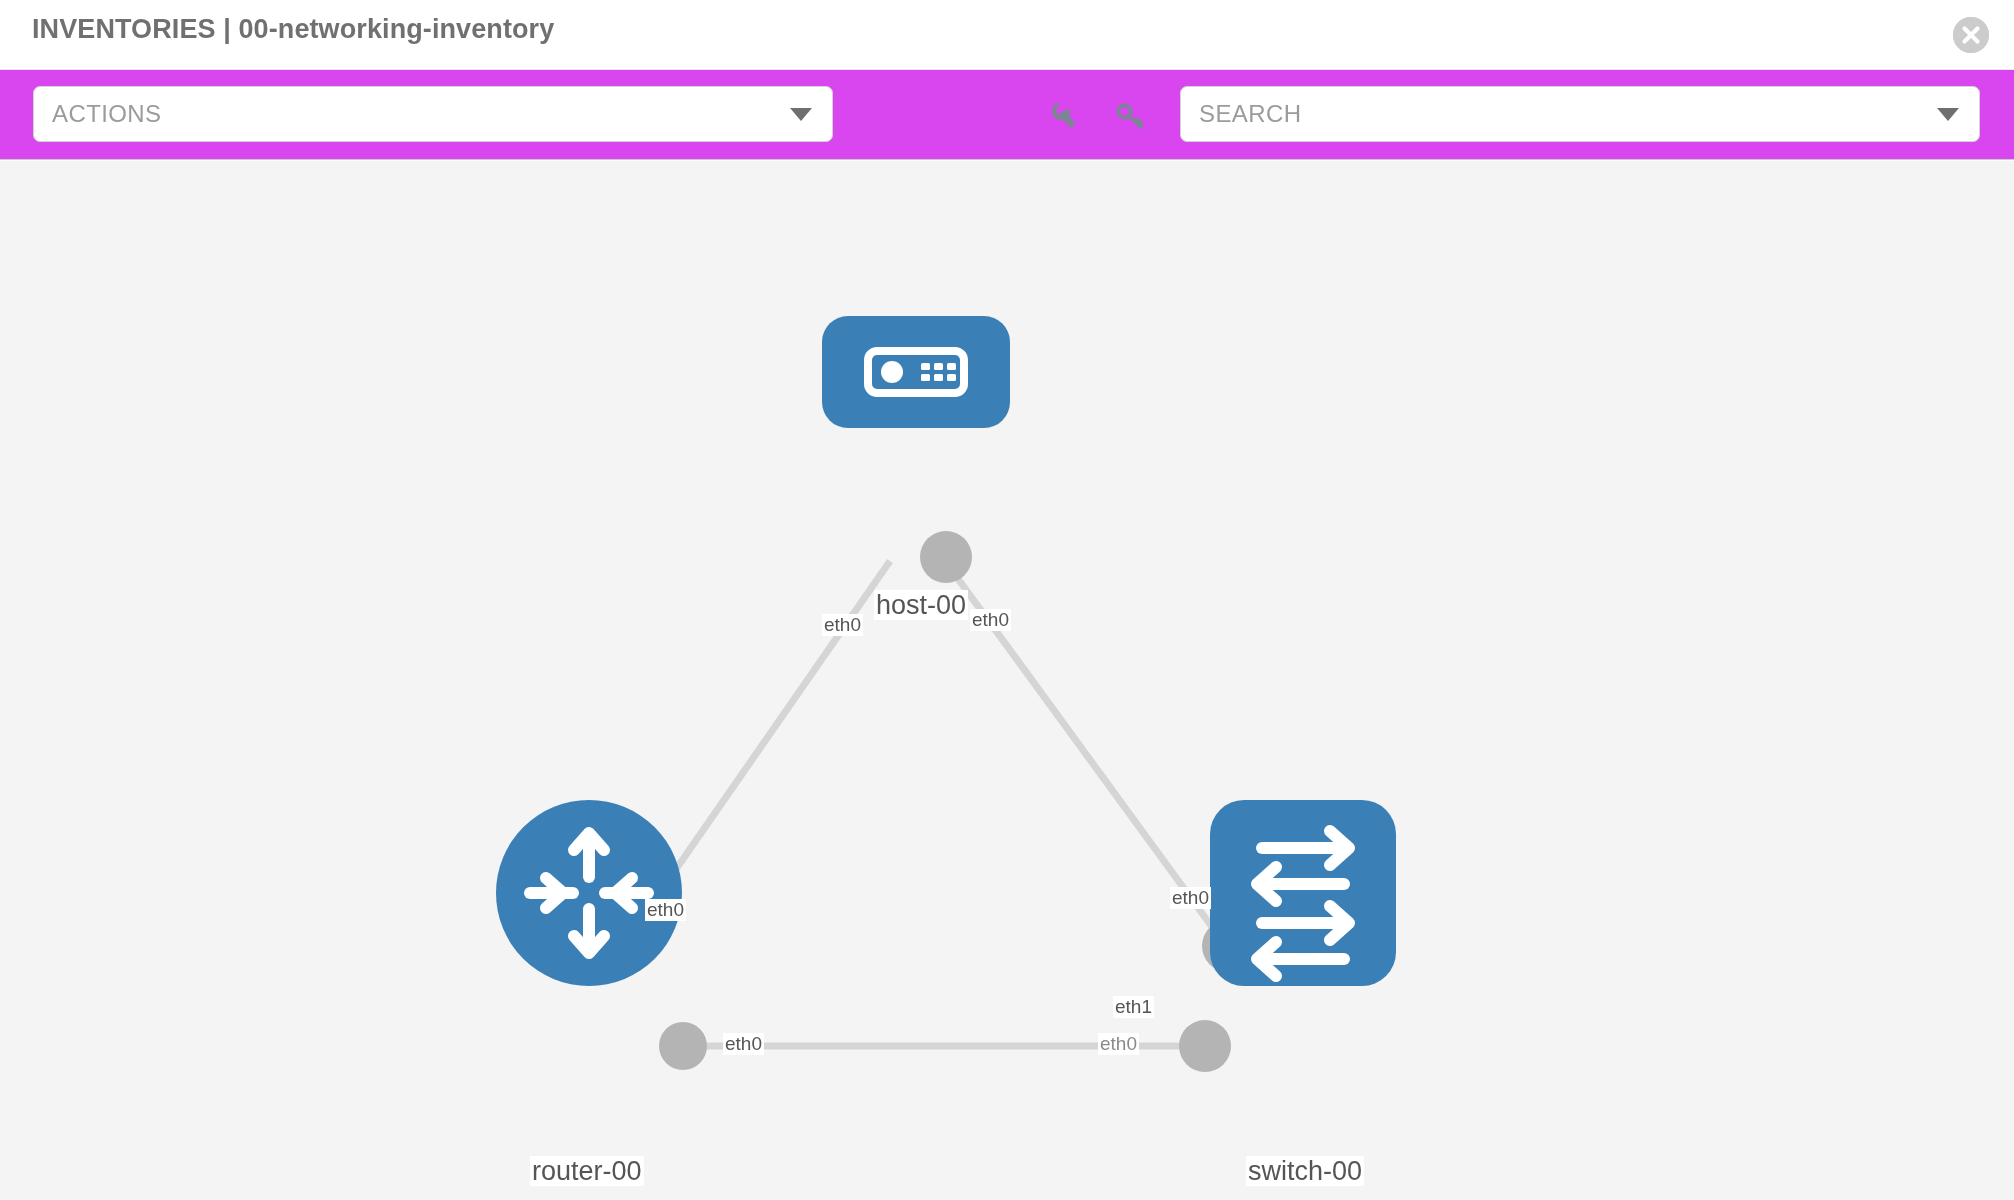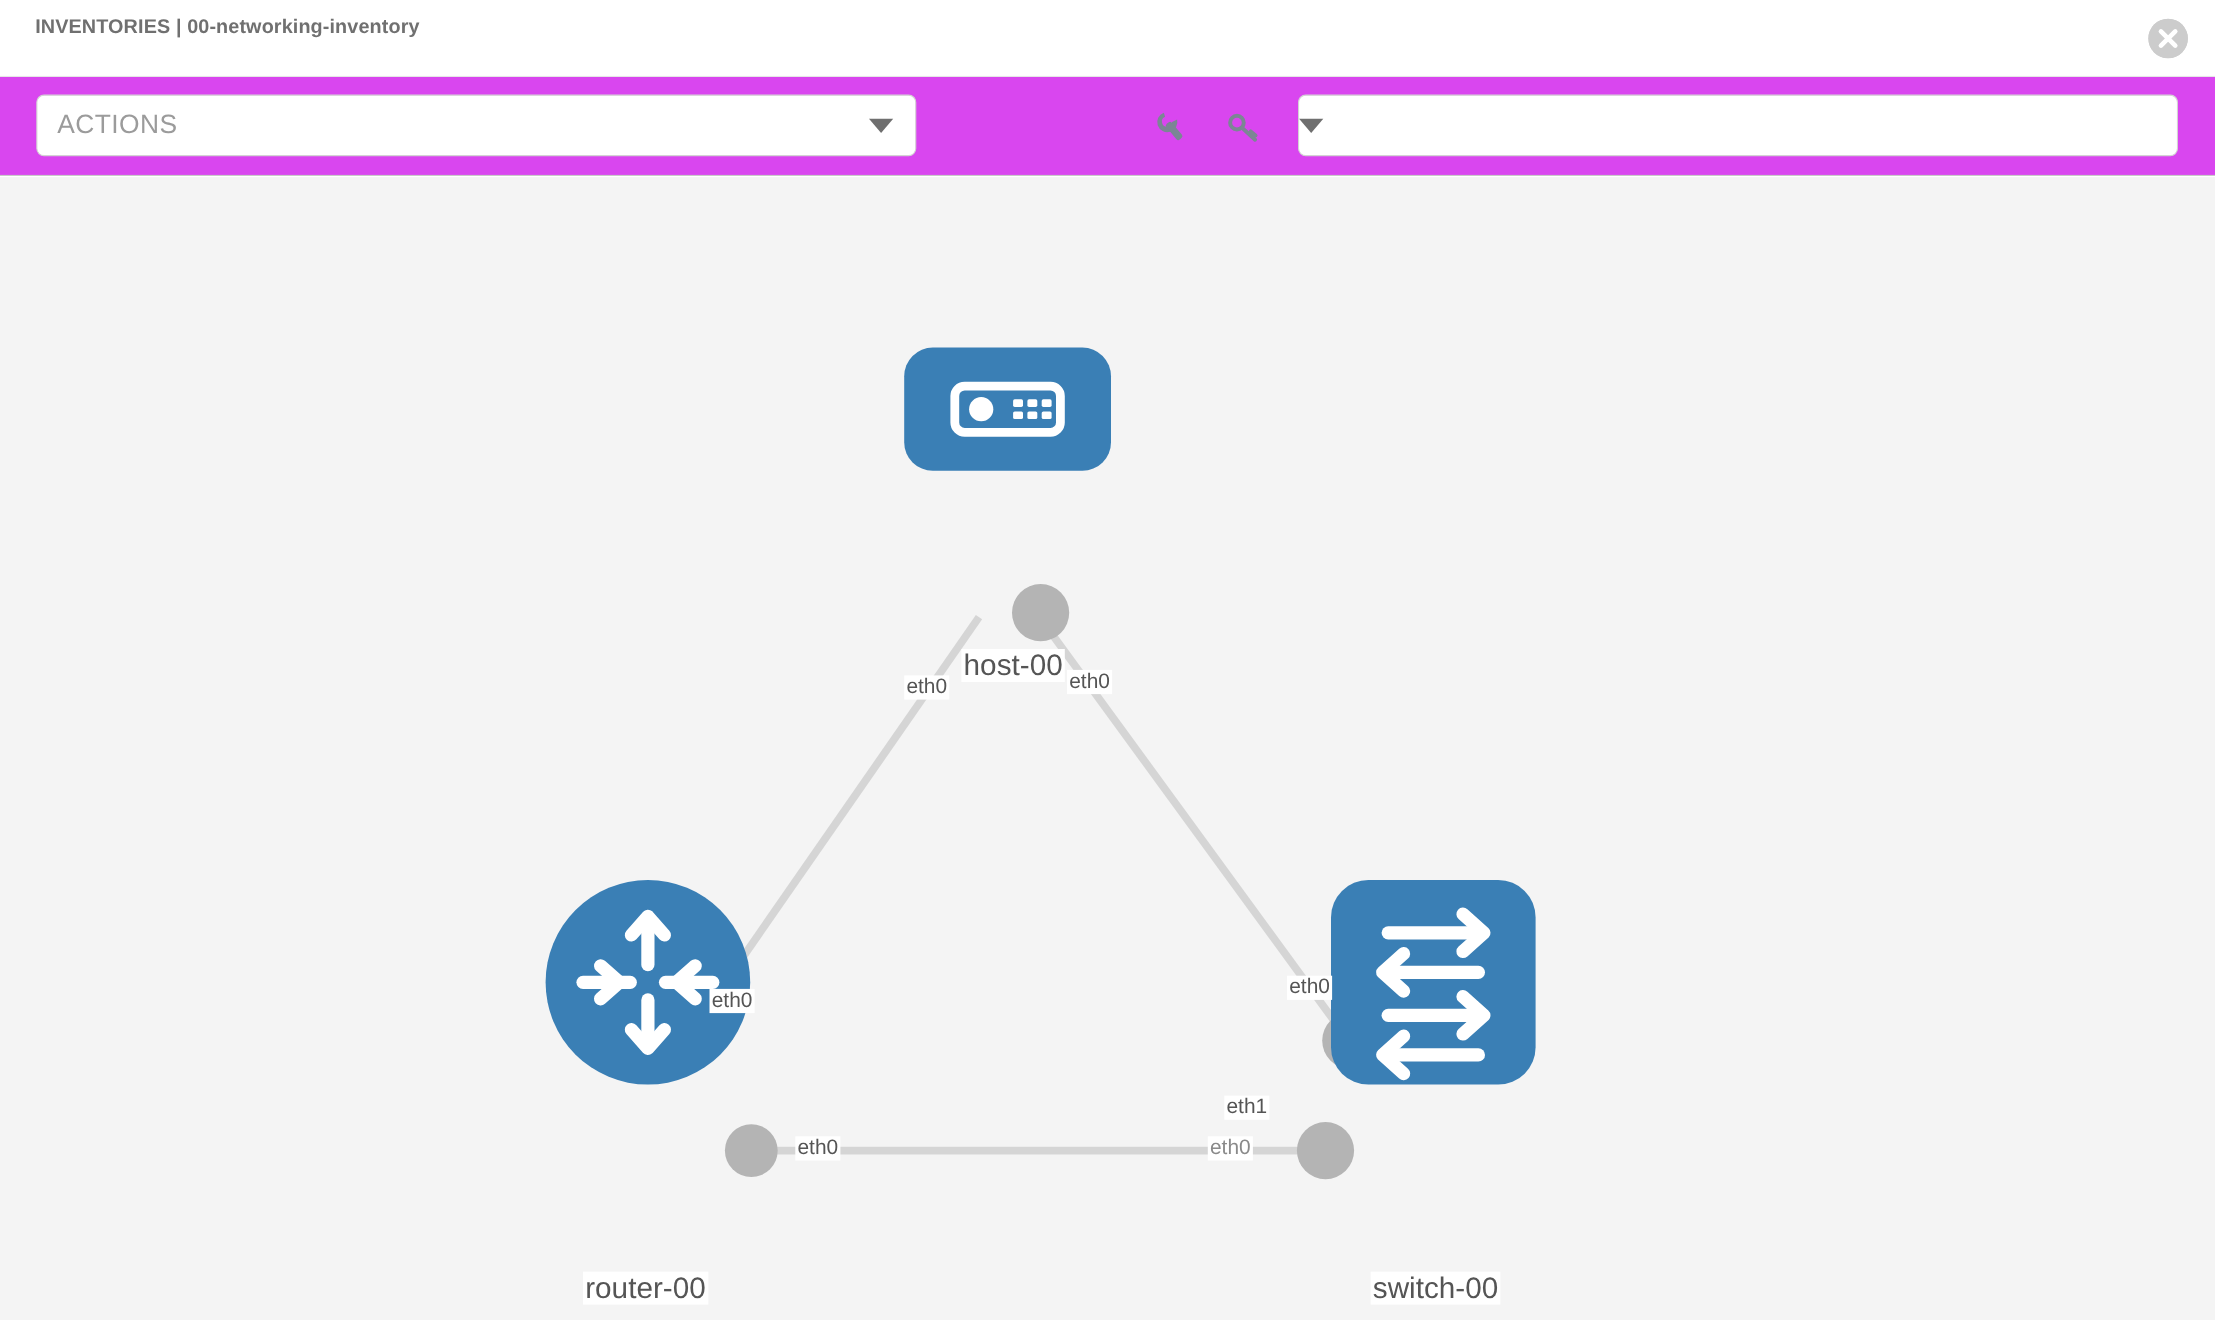--- a/index.html
+++ b/index.html
@@ -20,21 +20,21 @@
     position: absolute;
     left: 0; top: 0;
     width: 2014px; height: 70px;
     background: #ffffff;
     border-bottom: 1px solid #e6e6e6;
     box-sizing: border-box;
   }
   .page-title {
     position: absolute;
     left: 32px; top: 14px;
-    font-size: 18px;
+    font-size: 27px;
     font-weight: bold;
     color: #707070;
     letter-spacing: 0.1px;
     white-space: nowrap;
   }
   .close-btn {
     position: absolute;
     right: 25px; top: 17px;
     width: 36px; height: 36px;
     border-radius: 50%;
@@ -155,20 +155,21 @@
     <svg width="34" height="34" viewBox="0 0 34 34">
       <g fill="none" stroke="#7b8694" stroke-width="3.6" stroke-linecap="round">
         <circle cx="11.5" cy="13.5" r="6.2"></circle>
         <path d="M16 18 L28 29"></path>
         <path d="M24 21.5 L28.4 25.2"></path>
       </g>
     </svg>
   </div>
 
   <div class="field search-field">
+    <span class="field-text" placeholder="SEARCH">SEARCH</span>
     <span class="caret"></span>
   </div>
 </div>
 
 <div class="canvas">
 
   <svg class="topology-svg" viewBox="0 0 2014 1039">
 
     <g>
       <line x1="890" y1="400" x2="640" y2="760" stroke="#d5d5d5" stroke-width="7"></line>

